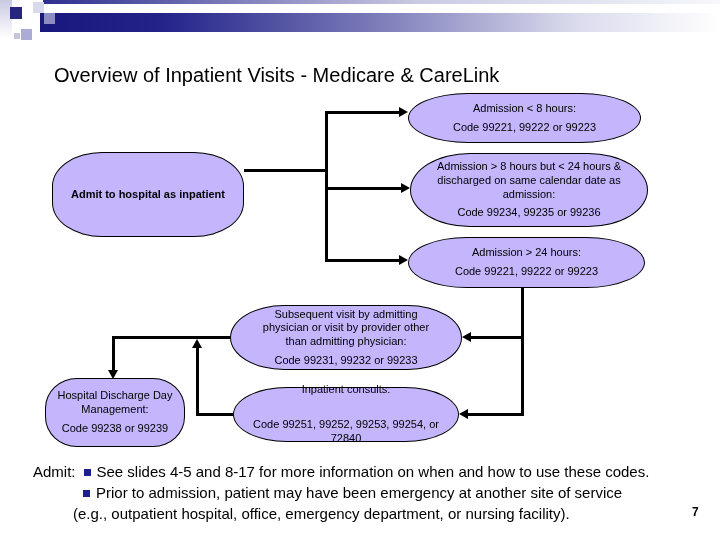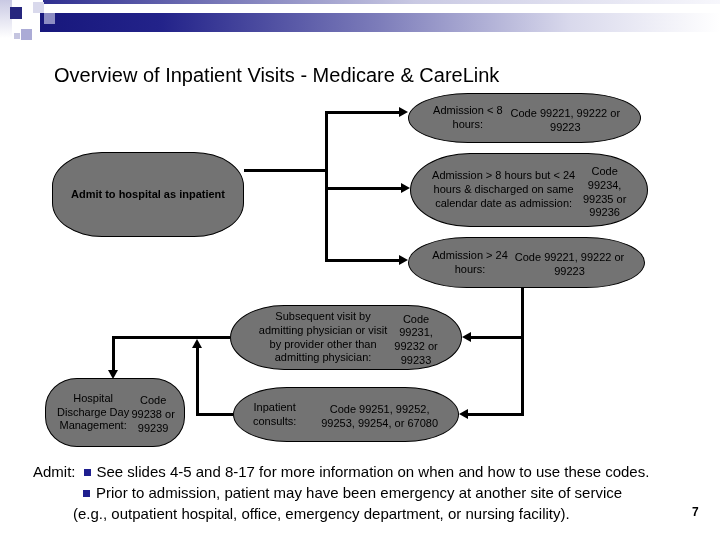--- a/index.html
+++ b/index.html
@@ -16,22 +16,22 @@
   .sq{position:absolute;width:11px;height:11px;}
   .sq-dark{left:10px;top:7px;width:12px;height:12px;background:#26267e;}
   .sq-light{left:33px;top:2px;background:#d9d9ec;}
   .sq-med{left:44px;top:13px;background:#8d8dc3;}
   .sq-med2{left:21px;top:29px;background:#ababd6;}
   .sq-tiny{left:14px;top:33px;width:6px;height:6px;background:#c5c5e0;}
   
   .title{position:absolute;left:42px;top:64px;width:660px;font-size:20px;line-height:1.1;white-space:nowrap;margin-left:12px;}
   
   .node{
-    position:absolute;background:#737373;border:1px solid #000;box-sizing:border-box;
-    display:flex;flex-direction:row;justify-content:center;align-items:center;
+    position:absolute;background:#c4b5fd;border:1px solid #000;box-sizing:border-box;
+    display:flex;flex-direction:column;justify-content:center;align-items:center;
     text-align:center;font-size:11px;line-height:1.25;z-index:2;
   }
   .node .code{margin-top:5px;}
   .n-admit{left:52px;top:152px;width:192px;height:85px;border-radius:50px/34px;font-weight:bold;}
   .n-lt8{left:408px;top:93px;width:233px;height:50px;border-radius:60px/25px;padding:0 18px;}
   .n-8to24{left:410px;top:153px;width:238px;height:74px;border-radius:60px/37px;padding:0 17px;}
   .n-gt24{left:408px;top:237px;width:237px;height:51px;border-radius:60px/26px;padding:16px 18px;}
   .n-subseq{left:230px;top:305px;width:232px;height:65px;border-radius:55px/33px;padding:0 22px;}
   .n-disch{left:45px;top:378px;width:140px;height:69px;border-radius:32px/30px;padding:0 9px;}
   .n-consult{left:233px;top:387px;width:226px;height:55px;border-radius:55px/28px;padding:0 15px;gap:16px;}
@@ -111,21 +111,21 @@
     <div class="code">Code 99231, 99232 or 99233</div>
   </div>
 
   <div class="node n-disch">
     <div>Hospital Discharge Day Management:</div>
     <div class="code">Code 99238 or 99239</div>
   </div>
 
   <div class="node n-consult">
     <div>Inpatient consults:</div>
-    <div class="code">Code 99251, 99252, 99253, 99254, or 67080</div>
+    <div class="code">Code 99251, 99252, 99253, 99254, or 72840</div>
   </div>
 
   <div class="note-line" style="left:33px;top:463px;">
     <span class="notes-label">Admit:</span><span class="bullet"></span><span>See slides 4-5 and 8-17 for more information on when and how to use these codes.</span>
   </div>
   <div class="note-line" style="left:83px;top:484px;">
     <span class="bullet"></span><span>Prior to admission, patient may have been emergency at another site of service</span>
   </div>
   <div class="note-line" style="left:73px;top:505px;">
     <span>(e.g., outpatient hospital, office, emergency department, or nursing facility).</span>

